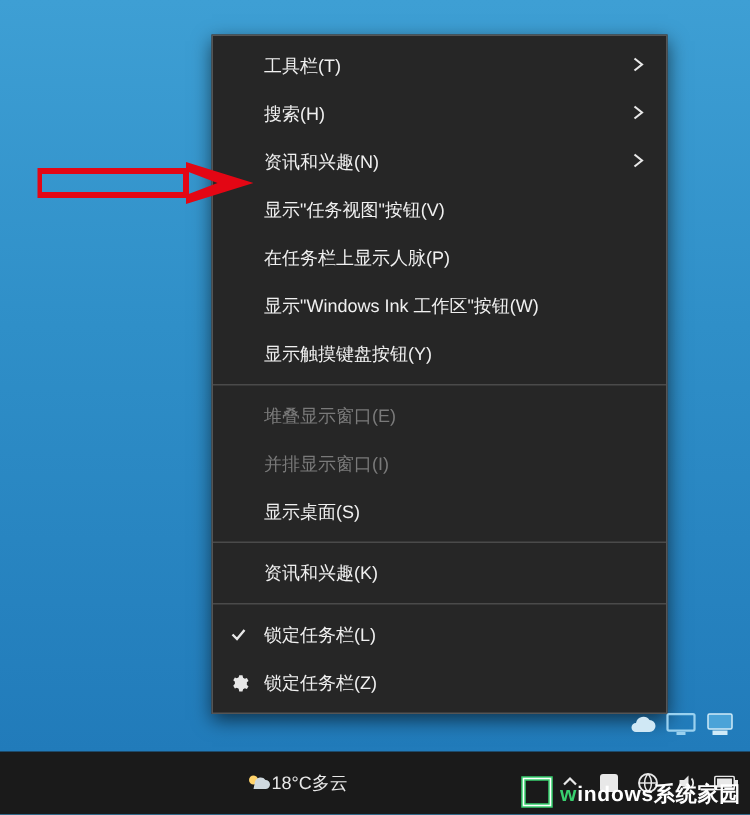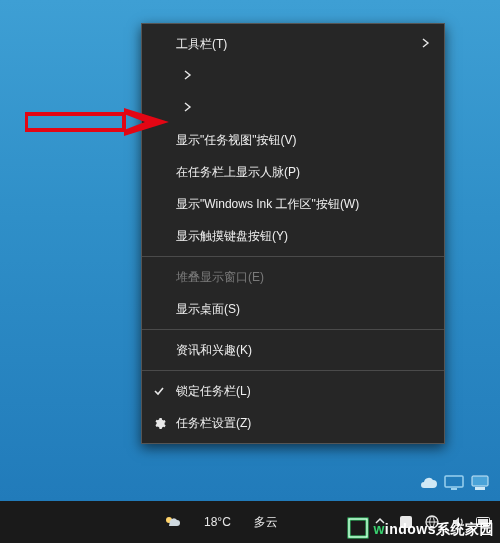--- a/index.html
+++ b/index.html
@@ -87,21 +87,21 @@
     display: flex;
     align-items: center;
     padding: 0 8px;
     color: #e8e8e8;
     font-size: 12px;
   }
   .taskbar-spacer-left { width: 155px; }
   .taskbar .weather {
     display: flex;
     align-items: center;
-    gap: 23px;
+    gap: 0;
   }
   .taskbar .weather .wicon {
     width: 18px; height: 18px;
   }
   .taskbar .tray {
     margin-left: auto;
     display: flex;
     align-items: center;
     gap: 10px;
   }
@@ -149,27 +149,29 @@
 
     <div class="menu-item">
       <span class="label">工具栏(T)</span>
       <span class="chev">
         <svg width="8" height="10" viewBox="0 0 8 10">
             <path d="M1 1 L6 5 L1 9" stroke="#e8e8e8" stroke-width="1.4" fill="none"></path>
           </svg>
       </span>
     </div>
     <div class="menu-item">
+      <span class="label">搜索(H)</span>
       <span class="chev">
         <svg width="8" height="10" viewBox="0 0 8 10">
             <path d="M1 1 L6 5 L1 9" stroke="#e8e8e8" stroke-width="1.4" fill="none"></path>
           </svg>
       </span>
     </div>
     <div class="menu-item">
+      <span class="label">资讯和兴趣(N)</span>
       <span class="chev">
         <svg width="8" height="10" viewBox="0 0 8 10">
             <path d="M1 1 L6 5 L1 9" stroke="#e8e8e8" stroke-width="1.4" fill="none"></path>
           </svg>
       </span>
     </div>
     <div class="menu-item">
       <span class="label">显示"任务视图"按钮(V)</span>
     </div>
     <div class="menu-item">
@@ -180,20 +182,23 @@
     </div>
     <div class="menu-item">
       <span class="label">显示触摸键盘按钮(Y)</span>
     </div>
 
     <div class="menu-sep"></div>
 
     <div class="menu-item disabled">
       <span class="label">堆叠显示窗口(E)</span>
     </div>
+    <div class="menu-item disabled">
+      <span class="label">并排显示窗口(I)</span>
+    </div>
     <div class="menu-item">
       <span class="label">显示桌面(S)</span>
     </div>
 
     <div class="menu-sep"></div>
 
     <div class="menu-item">
       <span class="label">资讯和兴趣(K)</span>
     </div>
 
@@ -206,21 +211,21 @@
           </svg>
       </span>
       <span class="label">锁定任务栏(L)</span>
     </div>
     <div class="menu-item">
       <span class="lead-icon gear-icon">
         <svg width="13" height="13" viewBox="0 0 24 24">
             <path d="M12 8a4 4 0 100 8 4 4 0 000-8zm9.4 4a7.9 7.9 0 00-.1-1.3l2.1-1.6-2-3.5-2.5 1a8 8 0 00-2.2-1.3L16 2h-4l-.7 2.6a8 8 0 00-2.2 1.3l-2.5-1-2 3.5 2.1 1.6a8 8 0 000 2.6L4.6 15l2 3.5 2.5-1a8 8 0 002.2 1.3L12 22h4l.7-2.6a8 8 0 002.2-1.3l2.5 1 2-3.5-2.1-1.6c.1-.4.1-.9.1-1z"></path>
           </svg>
       </span>
-      <span class="label">任务栏设置(Z)</span>
+      <span class="label">锁定任务栏(Z)</span>
     </div>
   </div>
 
   <svg class="arrow" viewBox="0 0 144 28">
     <rect x="1" y="6" width="98" height="16" fill="none" stroke="#e30614" stroke-width="4"></rect>
     <polygon points="99,0 144,14 99,28 99,22 120,14 99,6" fill="#e30614"></polygon>
   </svg>
 
   <div class="floating">
     <span class="float-icon">

